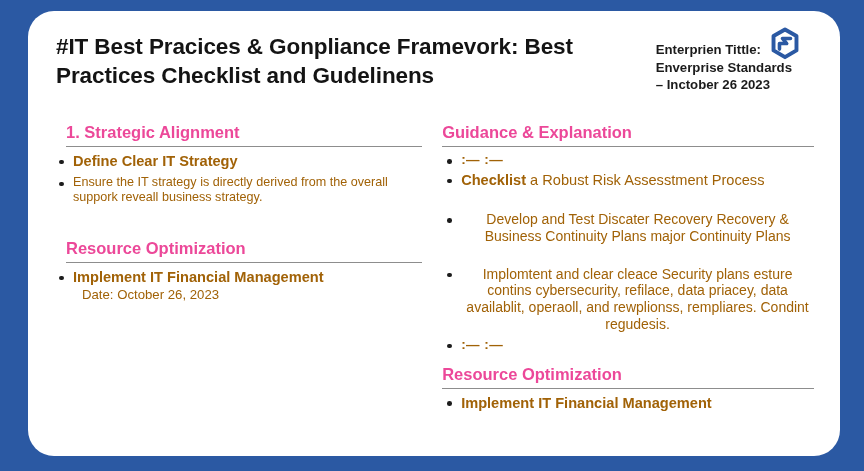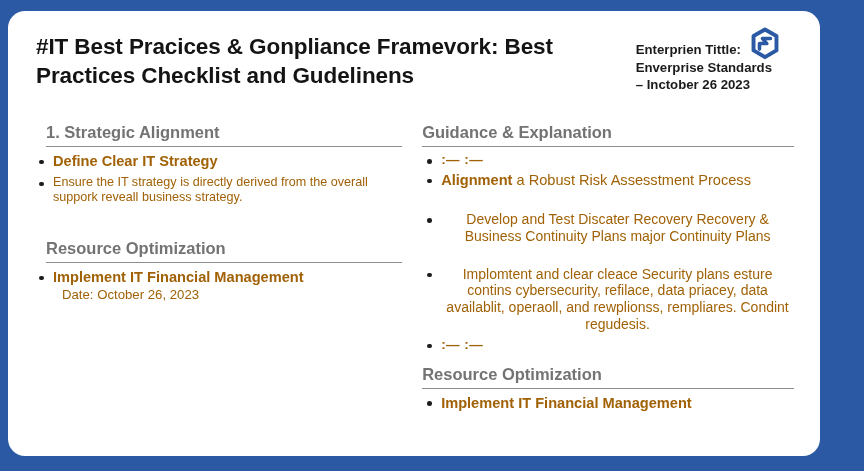--- a/index.html
+++ b/index.html
@@ -16,26 +16,26 @@
   }
   .slide-frame {
     position: relative;
     width: 864px;
     height: 471px;
     background: #2B59A3;
     box-sizing: border-box;
   }
   .card {
     position: absolute;
-    left: 8px;
+    left: 28px;
     top: 11px;
     width: 812px;
     height: 445px;
     background: #FFFFFF;
-    border-radius: 17px;
+    border-radius: 26px;
     box-sizing: border-box;
     overflow: hidden;
   }
   .card-inner {
     position: absolute;
     left: 0; top: 0; right: 0; bottom: 0;
     padding: 22px 26px 10px 26px;
     box-sizing: border-box;
   }
 
@@ -95,21 +95,21 @@
     padding-right: 12px;
   }
   .col-right {
     width: 404px;
     padding-left: 8px;
   }
 
   .section-heading {
     font-size: 16.5px;
     font-weight: bold;
-    color: #737373;
+    color: #ec4899;
     margin: 0 0 5px 0;
     padding: 0 0 4px 0;
     border-bottom: 1.6px solid #8d8d8d;
   }
   .heading-indent {
     margin-left: 12px;
     padding-right: 6px;
   }
   .heading-flush {
     margin-left: 0px;
@@ -228,21 +228,21 @@
           </ul>
         </div>
 
         <div class="col col-right">
 
           <div class="section-heading heading-flush">Guidance &amp; Explanation</div>
 
           <ul class="bullets right-group">
             <li class="dashes">:— :—</li>
             <li class="lead-semi">
-              <b>Alignment</b><span> a Robust Risk Assesstment Process</span>
+              <b>Checklist</b><span> a Robust Risk Assesstment Process</span>
             </li>
           </ul>
 
           <div class="gap-lg"></div>
 
           <ul class="bullets right-group">
             <li class="body-lg">Develop and Test Discater Recovery Recovery &amp; Business Continuity Plans major Continuity Plans</li>
           </ul>
 
           <div class="gap-lg"></div>

